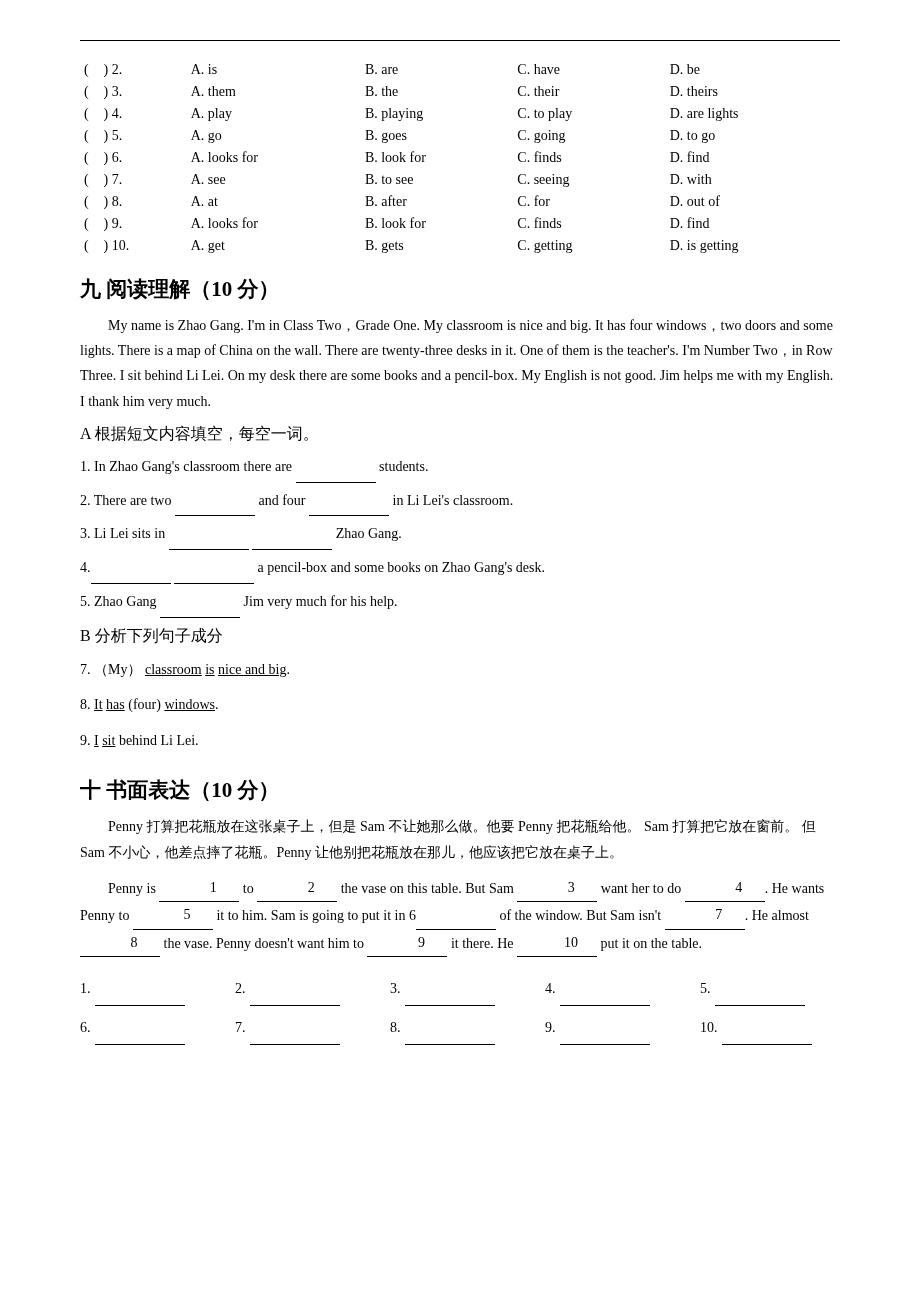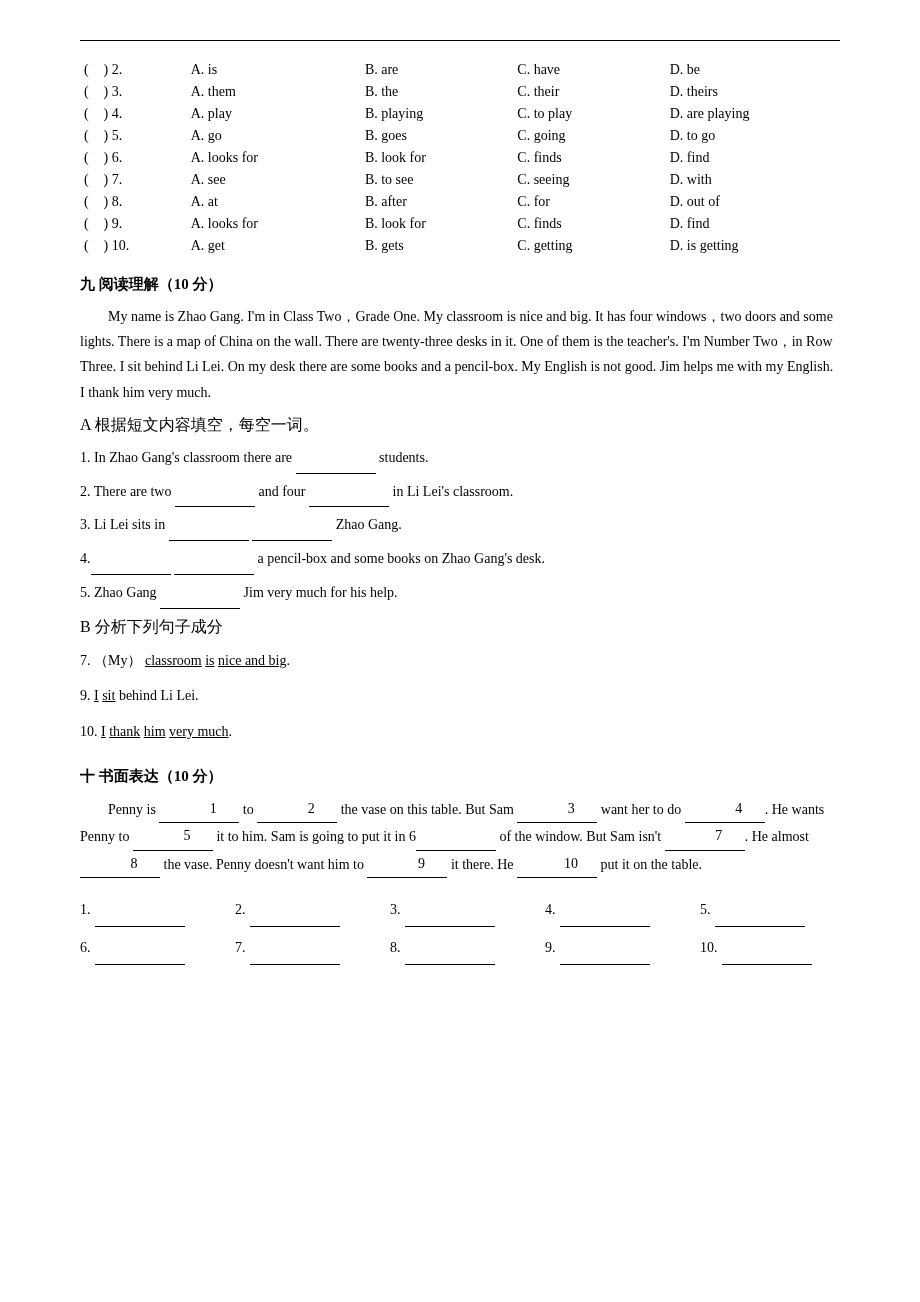--- a/index.html
+++ b/index.html
@@ -43,21 +43,21 @@
     .choice-table .col-b {
       width: 140px;
     }
     .choice-table .col-c {
       width: 140px;
     }
     .choice-table .col-d {
       width: 160px;
     }
     .section-title {
-      font-size: 15px;
+      font-size: 21px;
       font-weight: bold;
       margin-bottom: 10px;
       margin-top: 16px;
     }
     .passage {
       text-indent: 2em;
       line-height: 1.8;
       margin-bottom: 10px;
     }
     .fill-label {
@@ -135,21 +135,21 @@
     <td class="col-b">B. the</td>
     <td class="col-c">C. their</td>
     <td class="col-d">D. theirs</td>
   </tr>
       <tr>
     <td class="col-paren">(</td>
     <td class="col-num">) 4.</td>
     <td class="col-a">A. play</td>
     <td class="col-b">B. playing</td>
     <td class="col-c">C. to play</td>
-    <td class="col-d">D. are playing</td>
+    <td class="col-d">D. are lights</td>
   </tr>
       <tr>
     <td class="col-paren">(</td>
     <td class="col-num">) 5.</td>
     <td class="col-a">A. go</td>
     <td class="col-b">B. goes</td>
     <td class="col-c">C. going</td>
     <td class="col-d">D. to go</td>
   </tr>
       <tr>
@@ -202,27 +202,28 @@
   <div id="fill-items-container">
       <div class="fill-item">1. In Zhao Gang's classroom there are <span class="blank">&nbsp;&nbsp;&nbsp;&nbsp;&nbsp;&nbsp;&nbsp;&nbsp;</span>  students.</div>
       <div class="fill-item">2. There are two <span class="blank">&nbsp;&nbsp;&nbsp;&nbsp;&nbsp;&nbsp;&nbsp;&nbsp;</span>  and four <span class="blank">&nbsp;&nbsp;&nbsp;&nbsp;&nbsp;&nbsp;&nbsp;&nbsp;</span>  in Li Lei's classroom.</div>
       <div class="fill-item">3. Li Lei sits in <span class="blank">&nbsp;&nbsp;&nbsp;&nbsp;&nbsp;&nbsp;&nbsp;&nbsp;</span>  <span class="blank">&nbsp;&nbsp;&nbsp;&nbsp;&nbsp;&nbsp;&nbsp;&nbsp;</span>  Zhao Gang.</div>
       <div class="fill-item">4.<span class="blank">&nbsp;&nbsp;&nbsp;&nbsp;&nbsp;&nbsp;&nbsp;&nbsp;</span> <span class="blank">&nbsp;&nbsp;&nbsp;&nbsp;&nbsp;&nbsp;&nbsp;&nbsp;</span>  a pencil-box and some books on Zhao Gang's desk.</div>
       <div class="fill-item">5. Zhao Gang <span class="blank">&nbsp;&nbsp;&nbsp;&nbsp;&nbsp;&nbsp;&nbsp;&nbsp;</span>  Jim very much for his help.</div>
     </div>
   <div class="analysis-label">B 分析下列句子成分</div>
   <div id="analysis-items-container">
       <div class="analysis-item">7. （My） <span class="underline">classroom</span> <span class="underline">is</span> <span class="underline">nice and big</span>.</div>
+      <div class="analysis-item">8. <span class="underline">It</span> <span class="underline">has</span> (four) <span class="underline">windows</span>.</div>
       <div class="analysis-item">9. <span class="underline">I</span> <span class="underline">sit</span> behind Li Lei.</div>
-      <div class="analysis-item">10. <span class="underline">I</span> <span class="underline">thank</span> <span class="underline">him</span> <span class="underline">very much</span>.</div>
     </div>
 </div>
 
 <div style="margin-top:18px;">
   <div class="section-title">十  书面表达（10 分）</div>
+  <div class="writing-passage">    Penny 打算把花瓶放在这张桌子上，但是 Sam 不让她那么做。他要 Penny 把花瓶给他。 Sam 打算把它放在窗前。 但 Sam 不小心，他差点摔了花瓶。Penny 让他别把花瓶放在那儿，他应该把它放在桌子上。</div>
   <div id="en-passage-container" class="writing-passage">    Penny is <span class="blank">&nbsp;1&nbsp;</span> to <span class="blank">&nbsp;2&nbsp;</span> the vase on this table. But Sam <span class="blank">&nbsp;3&nbsp;</span> want her to do <span class="blank">&nbsp;4&nbsp;</span>. He wants Penny to <span class="blank">&nbsp;5&nbsp;</span> it to him. Sam is going to put it in 6<span class="blank">&nbsp;&nbsp;&nbsp;&nbsp;&nbsp;&nbsp;</span> of the window. But Sam isn't <span class="blank">&nbsp;7&nbsp;</span>. He almost <span class="blank">&nbsp;8&nbsp;</span> the vase. Penny doesn't want him to <span class="blank">&nbsp;9&nbsp;</span> it there. He <span class="blank">&nbsp;10&nbsp;</span> put it on the table.</div>
   <div id="answer-grid-container" class="answer-grid">
       <div class="answer-row">
         <div class="answer-cell">
           <span>1.</span>
           <span class="answer-blank">&nbsp;</span>
         </div>
         <div class="answer-cell">
           <span>2.</span>
           <span class="answer-blank">&nbsp;</span>

